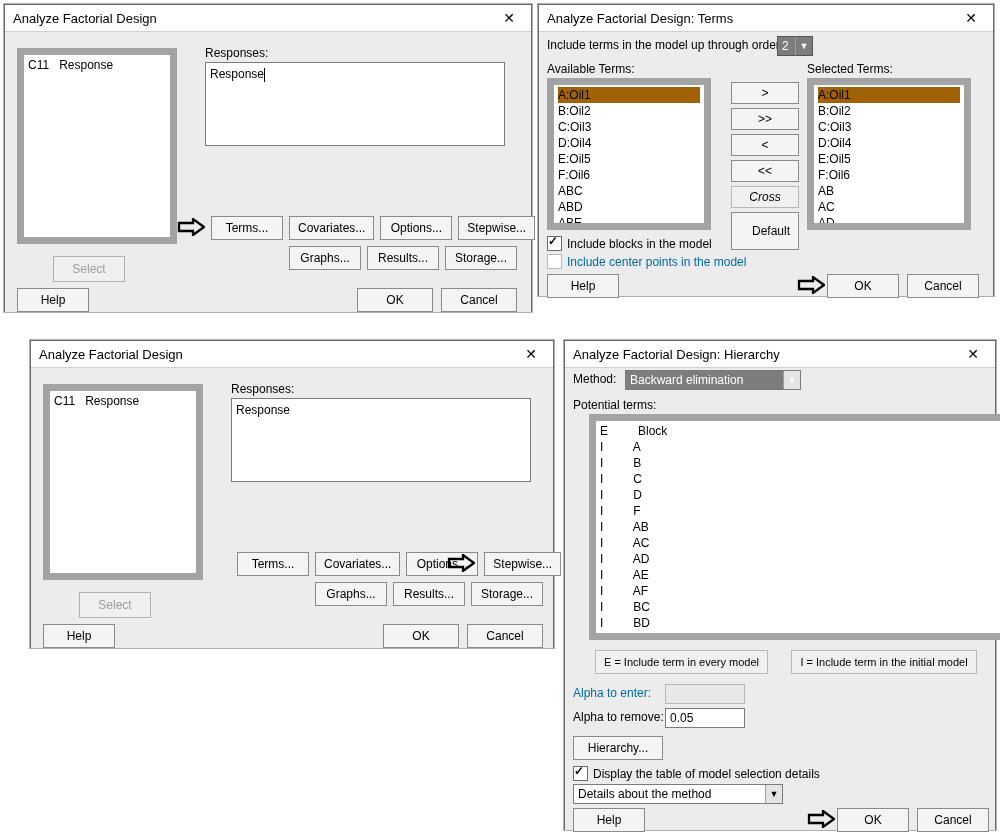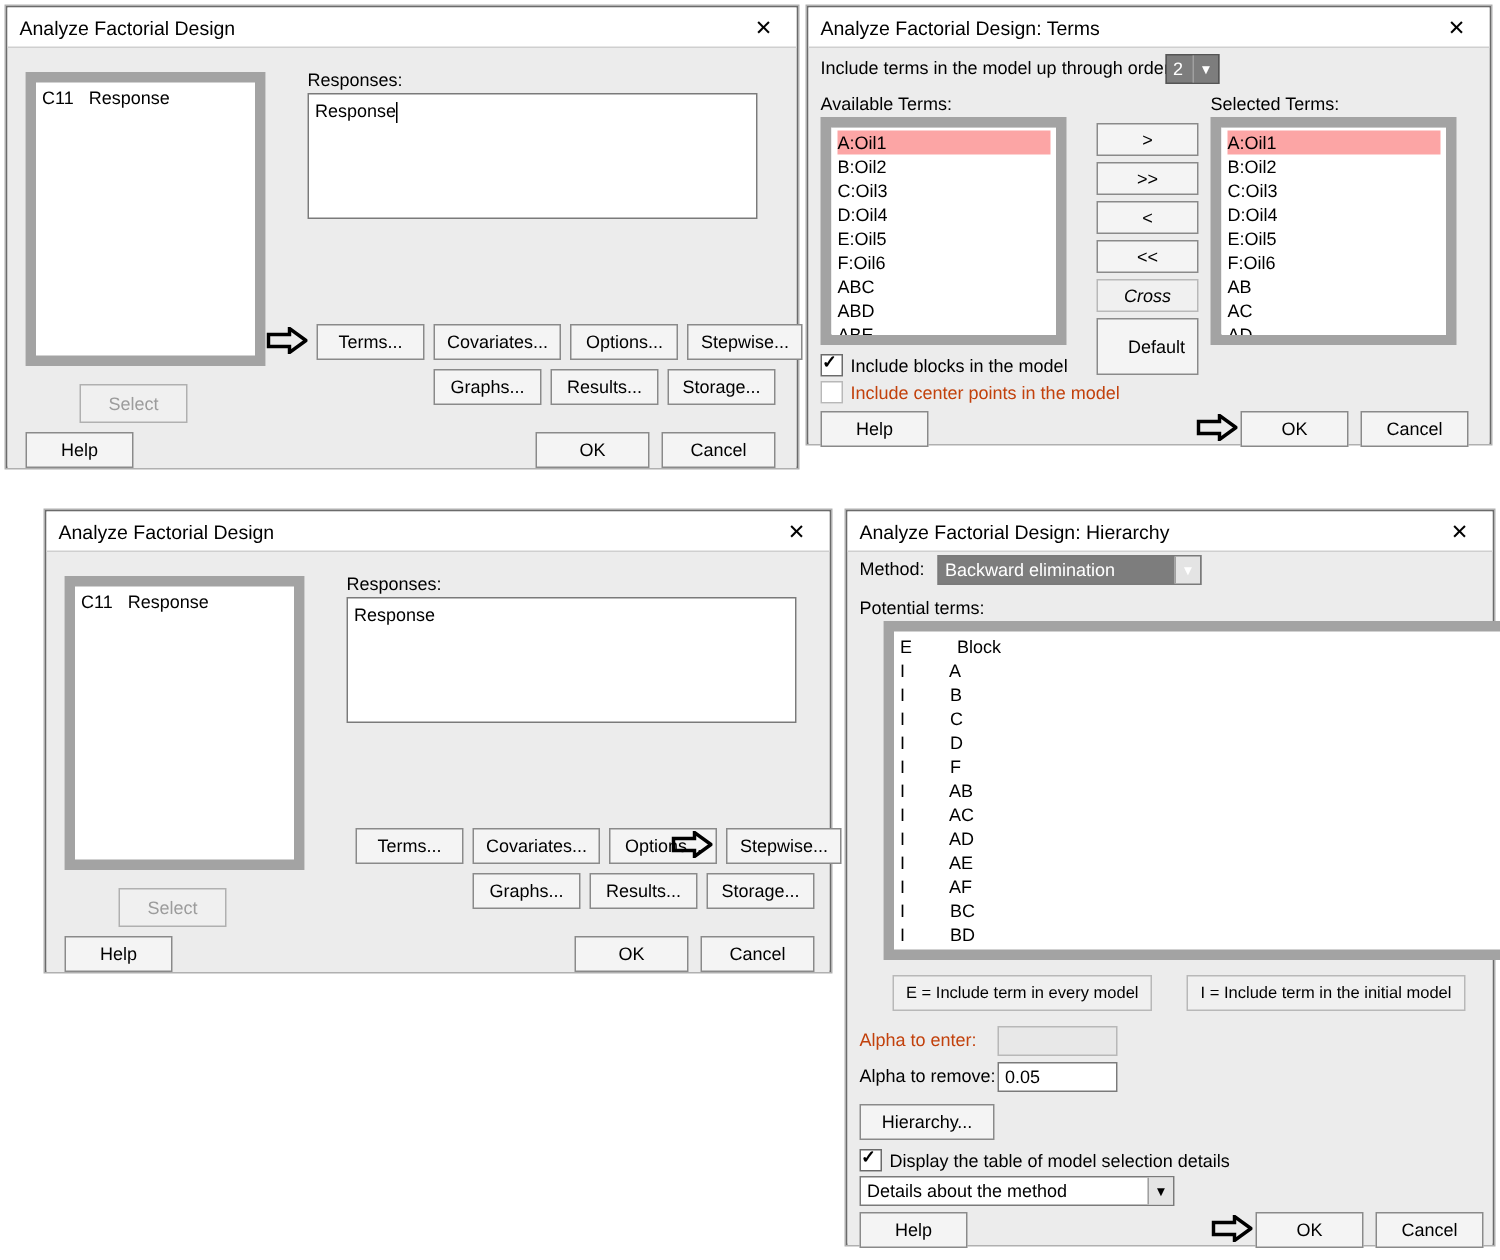--- a/index.html
+++ b/index.html
@@ -80,38 +80,38 @@
   }
   .arrow svg { width:100%; height:100%; }
   .chk {
     width:13px;height:13px;border:1px solid #6b6b6b;background:#fff;display:inline-block;vertical-align:middle;margin-right:5px;position:relative;
   }
   .chk.checked::after{
     content:"✓";position:absolute;top:-3px;left:0;font-size:12px;font-weight:bold;
   }
   .chk.disabled{border-color:#b8b8b8;}
   .row { display:flex; align-items:center; }
-  .sel-item { background:#fca5a5; }
+  .sel-item { background:#a16207; }
   .dropdown {
     border:1px solid #7a7a7a;background:#fff;height:20px;display:inline-flex;align-items:center;padding:0 4px;box-sizing:border-box;position:relative;
   }
   .dropdown .caret{
     position:absolute;right:0;top:0;width:16px;height:100%;background:#e4e4e4;border-left:1px solid #a0a0a0;display:flex;align-items:center;justify-content:center;font-size:9px;
   }
   .dropdown.dark .caret{background:#7d7d7d;color:#fff;}
   .dropdown.dark {background:#7d7d7d;color:#fff;border-color:#555;}
   .field {
     border:1px solid #7a7a7a;background:#fff;height:20px;padding:0 4px;box-sizing:border-box;display:inline-flex;align-items:center;
   }
   .field.disabled{background:#e8e8e8;border-color:#b8b8b8;}
   .scrollbar-list{
     overflow-y:scroll;
   }
   .list-line{white-space:pre;line-height:16px;}
-  .disabled-text{color:#c2410c;}
+  .disabled-text{color:#0369a1;}
 </style>
 </head>
 <body>
 
 <div class="dlg" style="left:4px; top:4px; width:526px; height:306px;">
   <div class="titlebar">
     <span>Analyze Factorial Design</span>
     <span class="close-x">✕</span>
   </div>
   <div class="inner" style="position:relative;height:calc(100% - 26px);box-sizing:border-box;">

